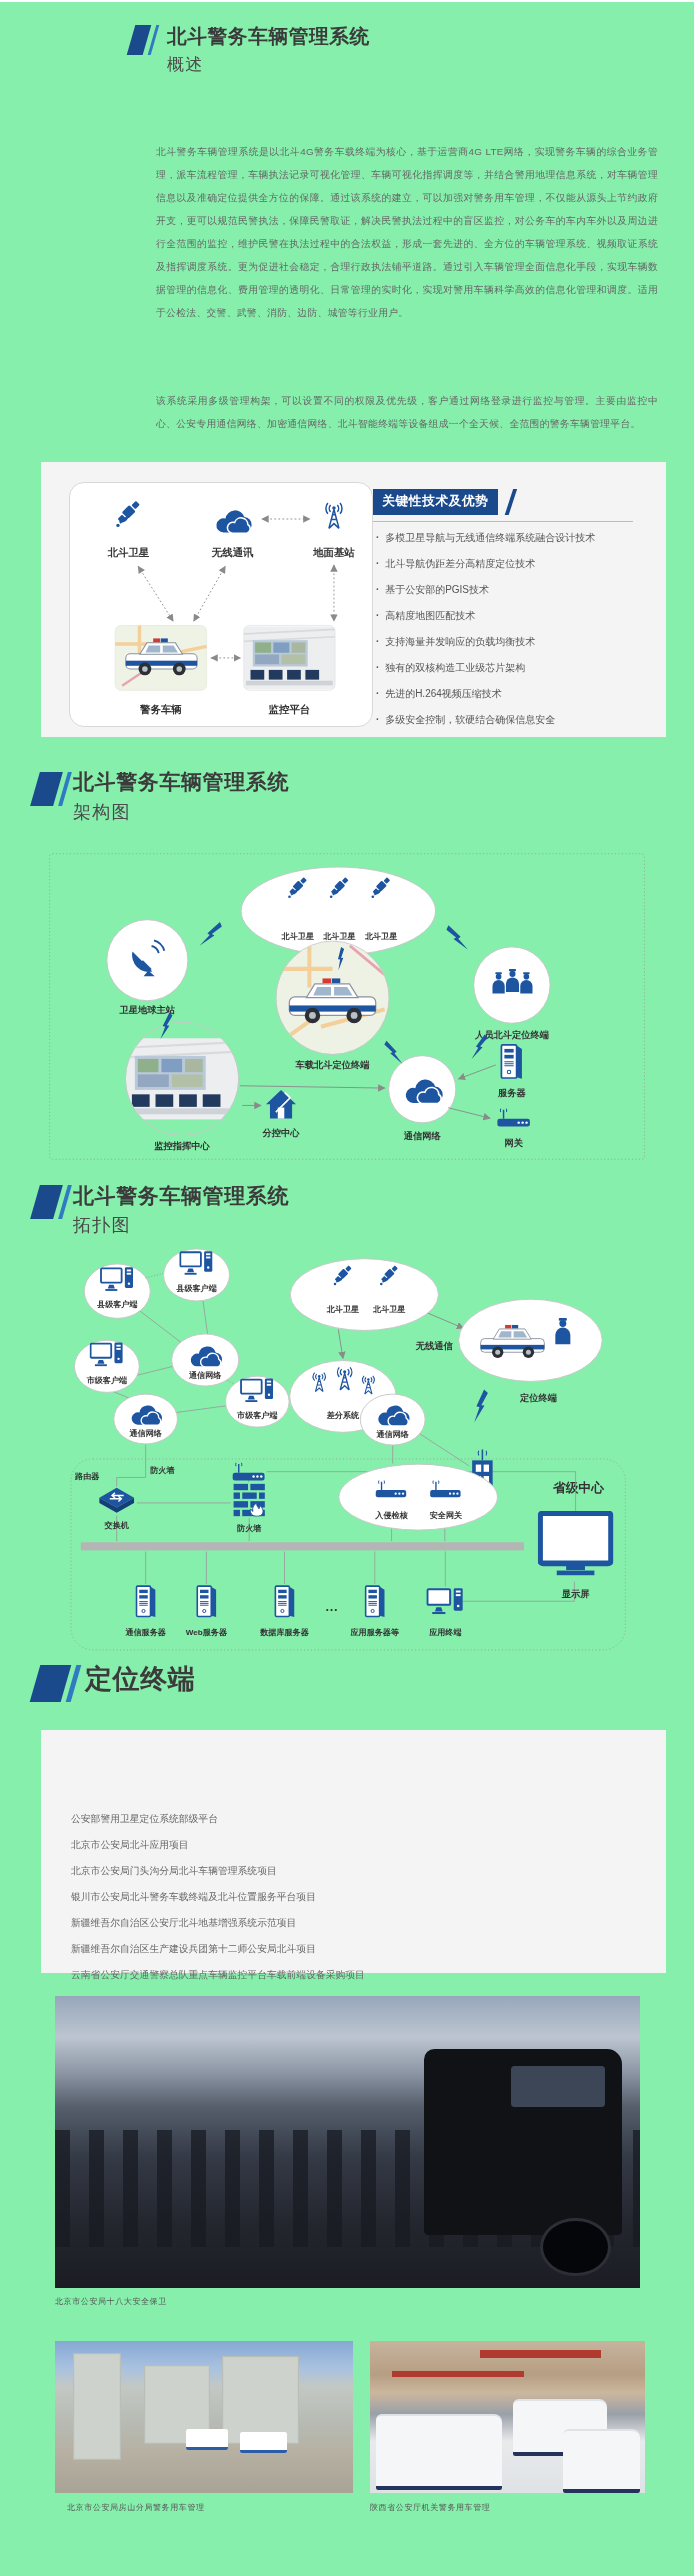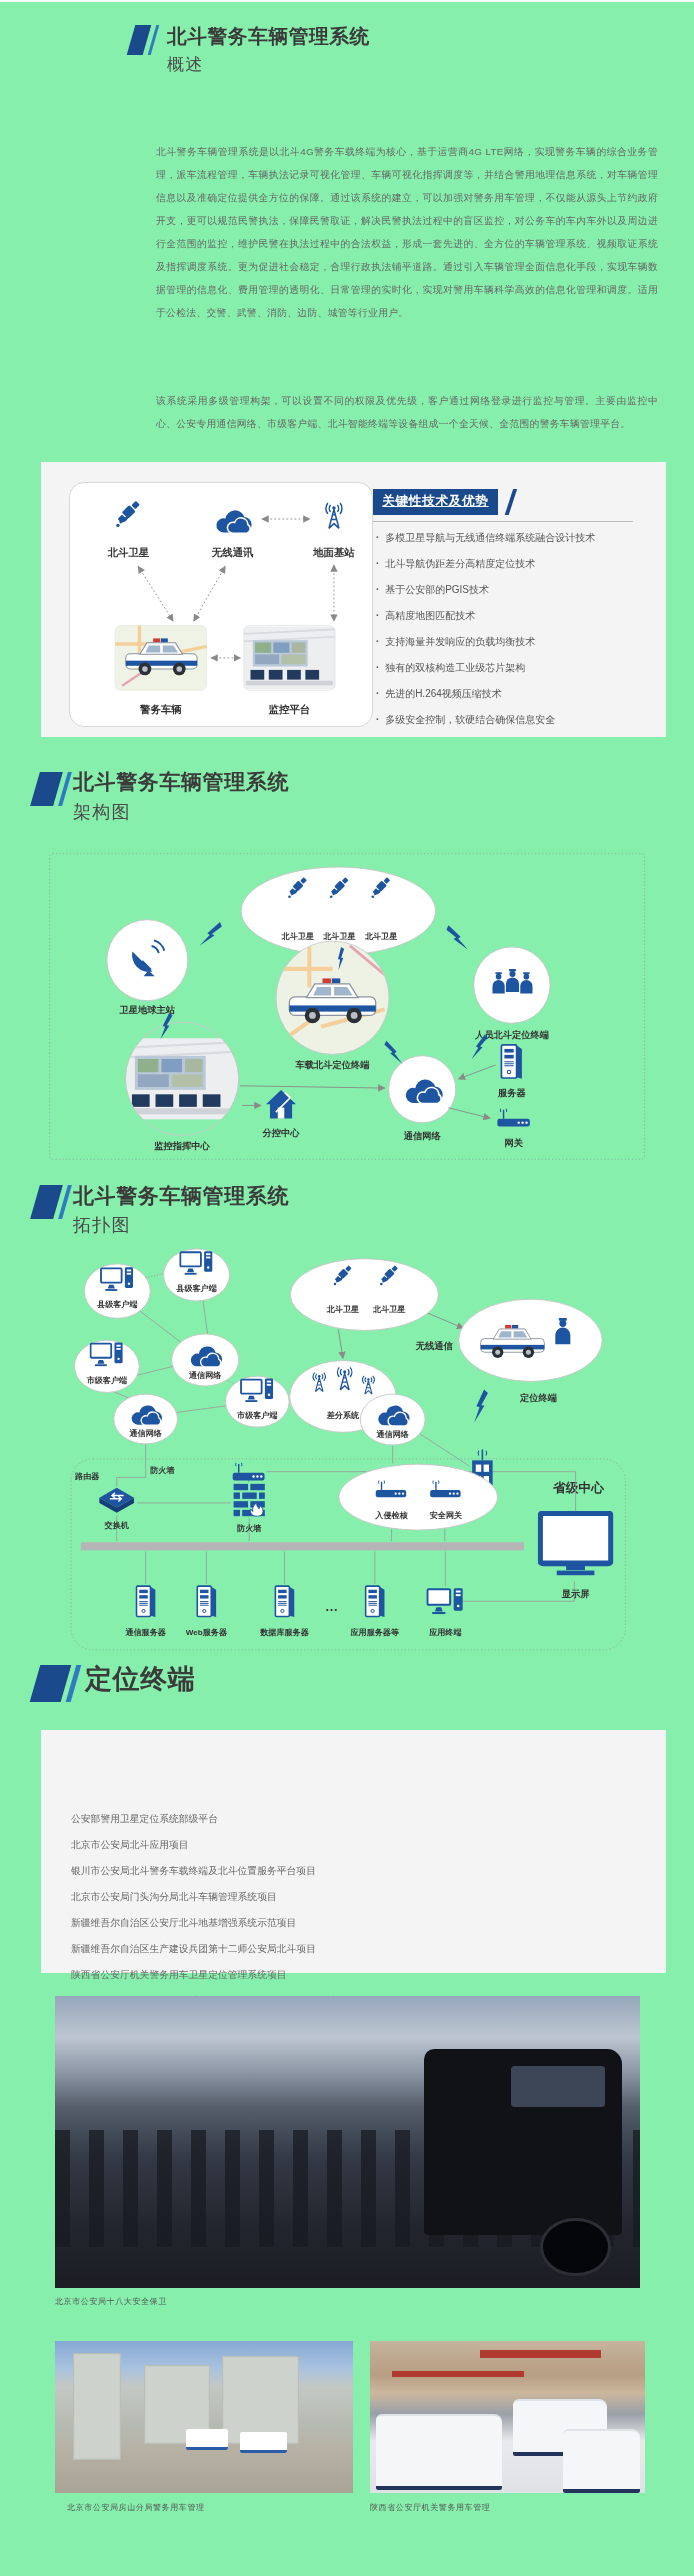--- a/index.html
+++ b/index.html
@@ -9,21 +9,21 @@
   
   .mark{position:absolute;background:#1a4a8c;transform:skewX(-16deg);}
   .mark-slash{position:absolute;background:#2f7ac1;transform:skewX(-16deg);}
   .sec-title{position:absolute;font-weight:bold;color:#3b3b3b;letter-spacing:0.6px;}
   .sec-sub{position:absolute;font-weight:400;color:#4a4a4a;letter-spacing:1.2px;}
   
   .para{position:absolute;width:502px;font-size:9.8px;line-height:23px;color:#666;text-align:justify;letter-spacing:0.3px;}
   
   .band{position:absolute;left:41px;width:625px;background:#f4f4f5;}
   
-  .kt-head{position:absolute;height:25.5px;background:#1a4a8c;color:#fff;font-size:12.7px;font-weight:bold;line-height:25.5px;padding:0 9.3px;letter-spacing:0.6px;text-decoration:underline;}
+  .kt-head{position:absolute;height:25.5px;background:#1a4a8c;color:#fff;font-size:12.7px;font-weight:bold;line-height:25.5px;padding:0 9.3px;letter-spacing:0.6px;}
   .kt-slash{position:absolute;width:4px;height:25.5px;background:#1a4a8c;transform:skewX(-18deg);}
   .kt-line{position:absolute;height:0.6px;background:#bcbcbc;}
   .kt-item{font-size:10px;color:#555;height:26px;line-height:26px;white-space:nowrap;}
   .kt-item::before{content:"·";margin-right:5.8px;color:#555;font-weight:bold;}
   
   svg{font-family:"Liberation Sans","DejaVu Sans",sans-serif;}
   svg text{fill:#333;}
   .node{fill:#fff;stroke:#c6c6c6;stroke-width:1.6;}
   .dashedb{fill:none;stroke:#9b9b9b;stroke-width:1.3;stroke-dasharray:2 4;}
   .lbl{font-size:16px;font-weight:bold;text-anchor:middle;}
@@ -215,21 +215,21 @@
 </svg>
 
 <div id="page">
 
   <div class="mark" style="left:131px;top:23px;width:15.6px;height:30px;"></div>
   <div class="mark-slash" style="left:152px;top:23px;width:2.9px;height:30px;"></div>
   <div class="sec-title" style="left:167px;top:21px;font-size:19.7px;">北斗警务车辆管理系统</div>
   <div class="sec-sub" style="left:167px;top:51px;font-size:17px;">概述</div>
 
   <div class="para" style="left:156px;top:138px;">北斗警务车辆管理系统是以北斗4G警务车载终端为核心，基于运营商4G LTE网络，实现警务车辆的综合业务管理，派车流程管理，车辆执法记录可视化管理、车辆可视化指挥调度等，并结合警用地理信息系统，对车辆管理信息以及准确定位提供全方位的保障。通过该系统的建立，可以加强对警务用车管理，不仅能从源头上节约政府开支，更可以规范民警执法，保障民警取证，解决民警执法过程中的盲区监控，对公务车的车内车外以及周边进行全范围的监控，维护民警在执法过程中的合法权益，形成一套先进的、全方位的车辆管理系统、视频取证系统及指挥调度系统。更为促进社会稳定，合理行政执法铺平道路。通过引入车辆管理全面信息化手段，实现车辆数据管理的信息化、费用管理的透明化、日常管理的实时化，实现对警用车辆科学高效的信息化管理和调度。适用于公检法、交警、武警、消防、边防、城管等行业用户。</div>
-  <div class="para" style="left:156px;top:387px;">该系统采用多级管理构架，可以设置不同的权限及优先级，客户通过网络登录进行监控与管理。主要由监控中心、公安专用通信网络、市级客户端、北斗智能终端等设备组成一个全天候、全范围的警务车辆管理平台。</div>
+  <div class="para" style="left:156px;top:387px;">该系统采用多级管理构架，可以设置不同的权限及优先级，客户通过网络登录进行监控与管理。主要由监控中心、公安专用通信网络、加密通信网络、北斗智能终端等设备组成一个全天候、全范围的警务车辆管理平台。</div>
 
   <div class="band" style="top:460px;height:275px;"></div>
 
   <div class="abs" style="left:69px;top:480px;width:302px;height:243px;background:#fff;border:0.6px solid #d8d8d8;border-radius:15px;">
     <svg width="301" height="241" viewBox="0 0 520 416">
       <defs>
           <clipPath id="clipRoom1">
             <rect x="300" y="246" width="158" height="112" rx="10"></rect>
           </clipPath>
         </defs>
@@ -469,25 +469,24 @@
   </svg>
 
   <div class="mark" style="left:35px;top:1663px;width:31px;height:37px;"></div>
   <div class="mark-slash" style="left:71px;top:1663px;width:4.6px;height:37px;"></div>
   <div class="sec-title" style="left:85px;top:1659px;font-size:27px;">定位终端</div>
 
   <div class="band" style="top:1728px;height:243px;"></div>
   <div class="abs" style="left:71px;top:1804px;">
     <div class="case-item">公安部警用卫星定位系统部级平台</div>
     <div class="case-item">北京市公安局北斗应用项目</div>
+    <div class="case-item">北京市公安局门头沟分局北斗车辆管理系统项目</div>
     <div class="case-item">银川市公安局北斗警务车载终端及北斗位置服务平台项目</div>
-    <div class="case-item">北京市公安局门头沟分局北斗车辆管理系统项目</div>
     <div class="case-item">新疆维吾尔自治区公安厅北斗地基增强系统示范项目</div>
     <div class="case-item">新疆维吾尔自治区生产建设兵团第十二师公安局北斗项目</div>
-    <div class="case-item">陕西省公安厅机关警务用车卫星定位管理系统项目</div>
     <div class="case-item">云南省公安厅交通警察总队重点车辆监控平台车载前端设备采购项目</div>
   </div>
 
   <div class="photo ph-big" style="left:55px;top:1994px;width:585px;height:292px;">
     <div class="ph-officers"></div>
     <div class="ph-truck"></div>
     <div class="ph-truckwin"></div>
     <div class="ph-wheel"></div>
   </div>
   <div class="caption" style="left:55px;top:2294px;">北京市公安局十八大安全保卫</div>

